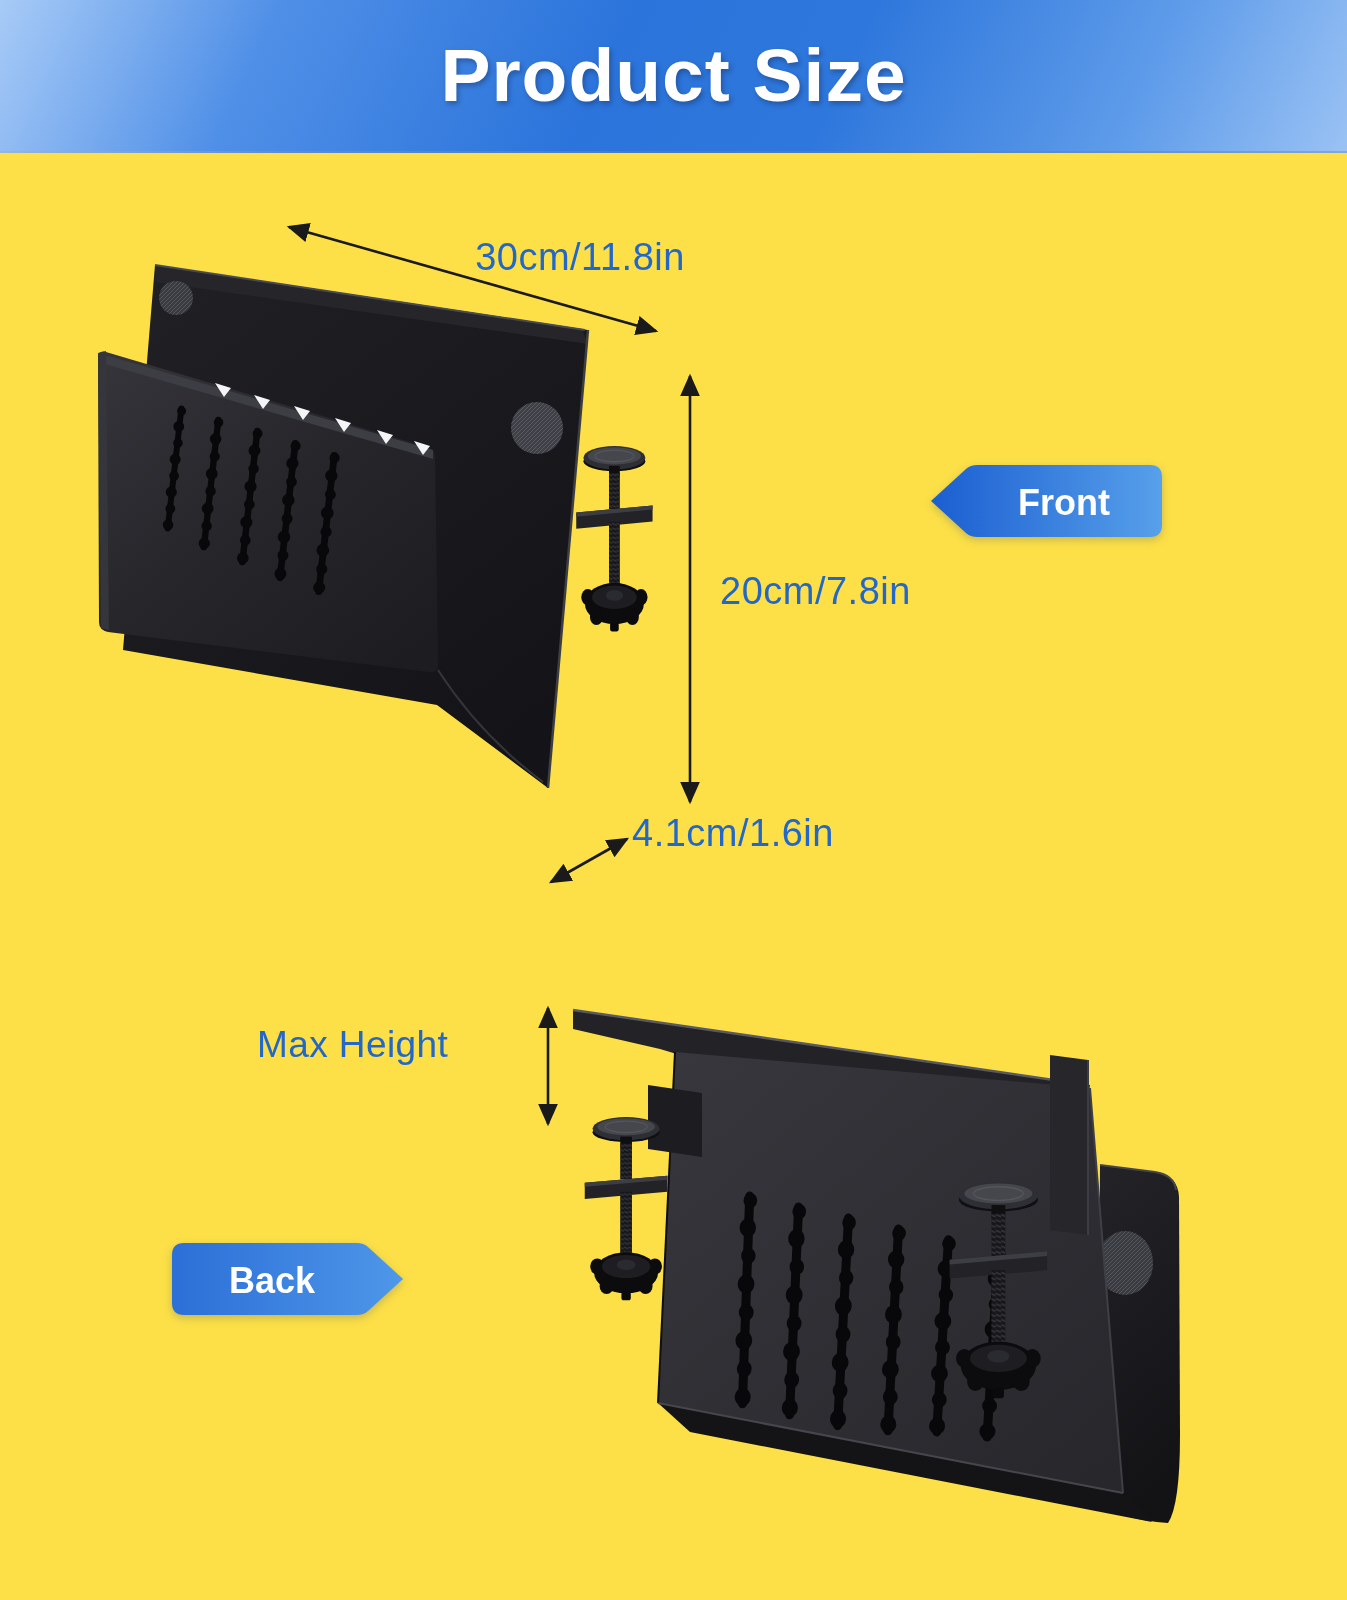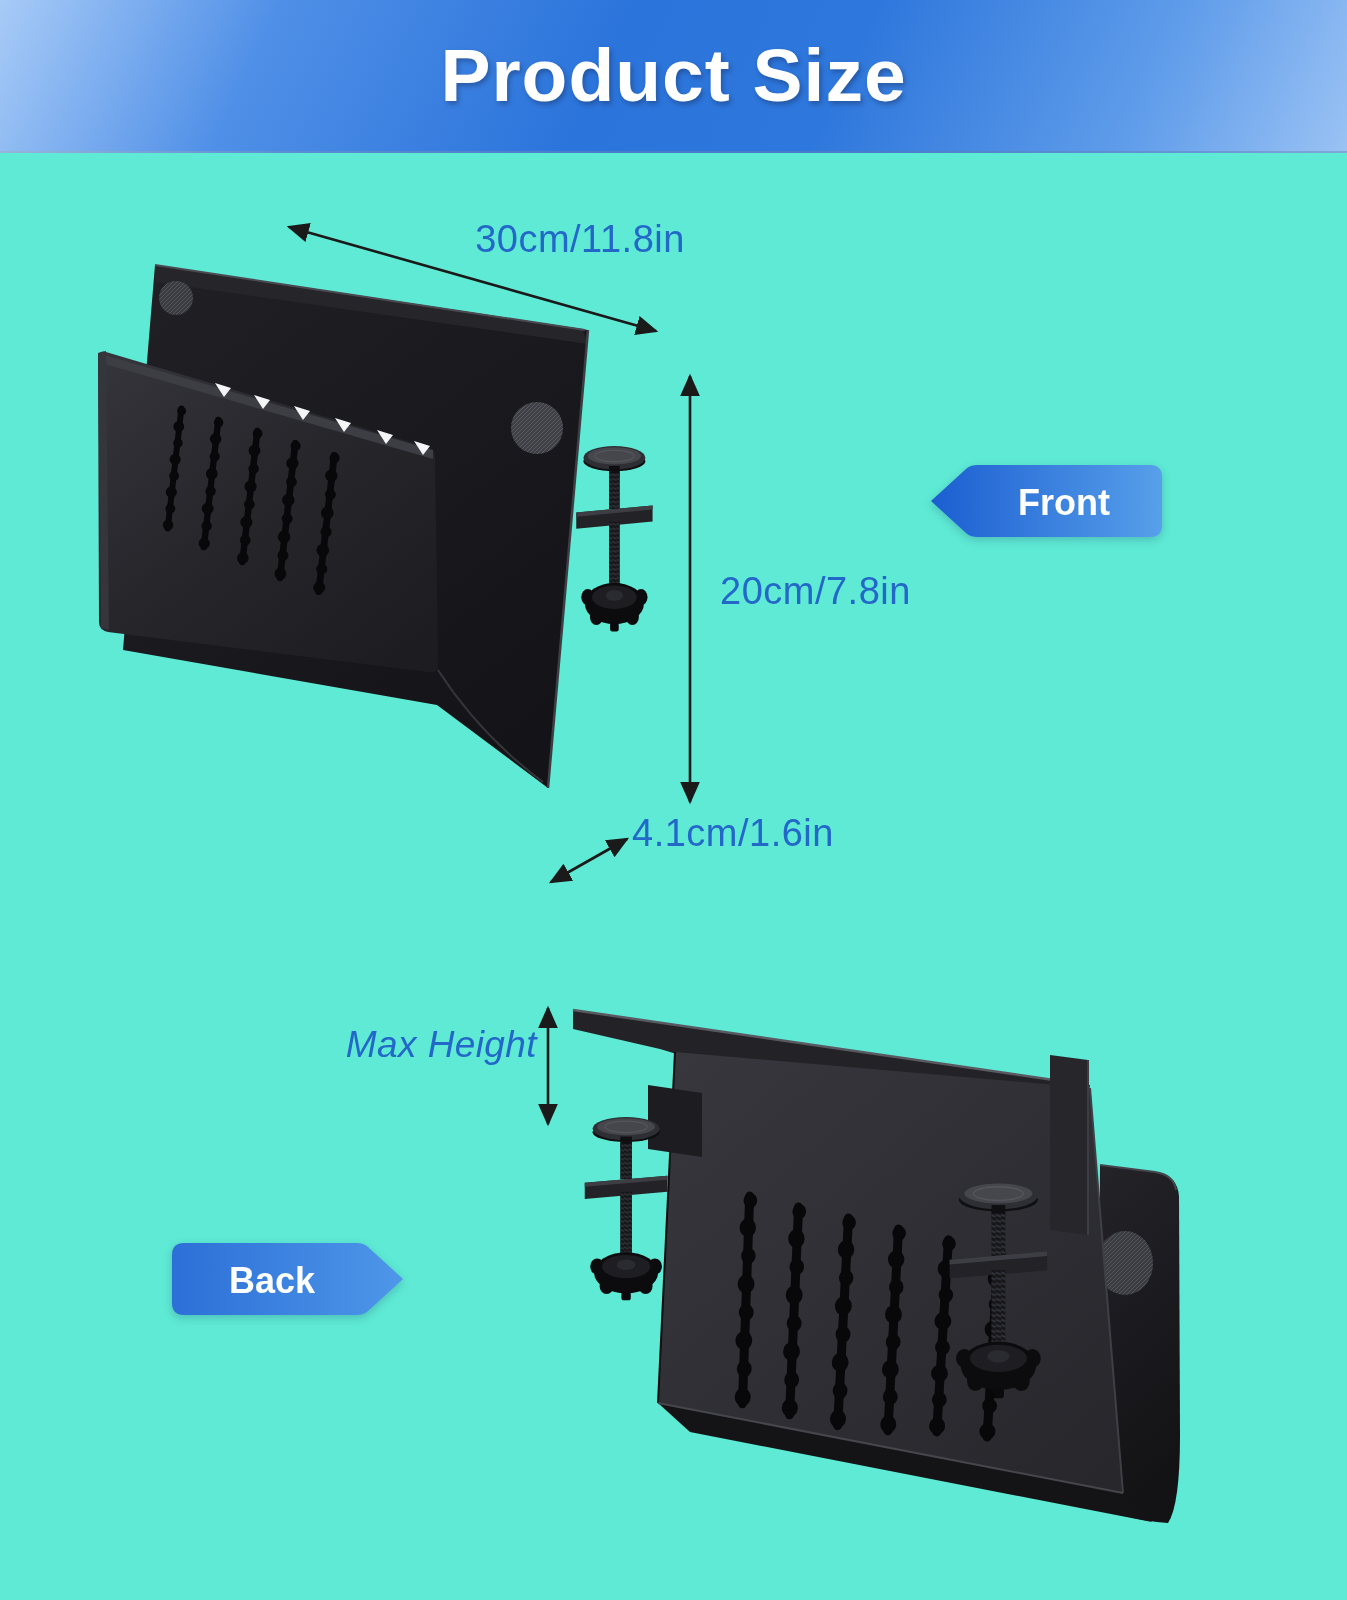--- a/index.html
+++ b/index.html
@@ -1,17 +1,17 @@
 <!DOCTYPE html>
 <html style="--header-g1: #a8cbf7; --header-g2: #2b74db; --header-g3: #9ac2f4; --title-text: #ffffff; --dim-text: #2368c8; --arrow: #1a1a1a; --tag-g1: #1b5ed1; --tag-g2: #57a0ea; --tagb-g1: #2c6fd7; --tagb-g2: #4e97e9; --panel-dark: #1b1b1f; --panel-mid: #303036; --slot-color: #08080a;"><head>
 <meta charset="utf-8">
 <style>
   html,body{margin:0;padding:0;background:#ffffff;}
   .page{
-    position:relative;width:1347px;height:1600px;background:#5eead4;overflow:hidden;
+    position:relative;width:1347px;height:1600px;background:#fde047;overflow:hidden;
     font-family:"Liberation Sans", sans-serif;
   }
   .abs{position:absolute;}
   
   .header{
     position:absolute;left:0;top:0;width:1347px;height:151px;
     background:linear-gradient(115deg,
       var(--header-g1) 0%, #4f8fe7 20%, var(--header-g2) 45%,
       #2e77dc 62%, #5f9cea 84%, var(--header-g3) 100%);
     border-bottom:2px solid rgba(120,140,170,.35);
@@ -22,21 +22,21 @@
     text-shadow:2px 3px 5px rgba(20,40,80,.40);letter-spacing:1px;
   }
   
   .dim{
     position:absolute;color:var(--dim-text);font-size:38px;font-weight:400;
     white-space:nowrap;letter-spacing:.5px;
   }
   .dim.center{text-align:center;}
   .maxh{
     position:absolute;color:var(--dim-text);font-size:37px;line-height:44px;
-    text-align:right;letter-spacing:.4px;font-style:italic;
+    letter-spacing:.4px;
   }
   
   svg{display:block;}
   .overlay{position:absolute;left:0;top:0;pointer-events:none;}
   .tag{filter:drop-shadow(0 3px 4px rgba(30,60,110,.25));}
   .tag text{
     font-family:"Liberation Sans", sans-serif;font-size:36px;font-weight:700;fill:#fff;
   }
 </style>
 </head>
@@ -195,21 +195,21 @@
         </marker>
       </defs>
       <g stroke-width="2.6" style="stroke:var(--arrow)">
         <line x1="289" y1="227" x2="656" y2="331" marker-start="url(#ah)" marker-end="url(#ah)"></line>
         <line x1="690" y1="376" x2="690" y2="802" marker-start="url(#ah)" marker-end="url(#ah)"></line>
         <line x1="551" y1="882" x2="627" y2="839" marker-start="url(#ah)" marker-end="url(#ah)"></line>
         <line x1="548" y1="1008" x2="548" y2="1124" marker-start="url(#ah)" marker-end="url(#ah)"></line>
       </g>
     </svg>
 
-    <div class="dim center" style="left:455px;top:218px;width:250px">30cm/11.8in</div>
+    <div class="dim center" style="left:455px;top:236px;width:250px">30cm/11.8in</div>
     <div class="dim" style="left:720px;top:570px">20cm/7.8in</div>
     <div class="dim" style="left:632px;top:812px">4.1cm/1.6in</div>
 
     <div class="maxh" style="right:810px;top:1023px;width:280px">
       <div>Max Height</div>
     </div>
 
     <svg class="abs tag" style="left:928px;top:461px" width="240" height="80" viewBox="0 0 240 80">
       <defs>
         <linearGradient id="tagg" x1="0" y1="0" x2="1" y2="0">

